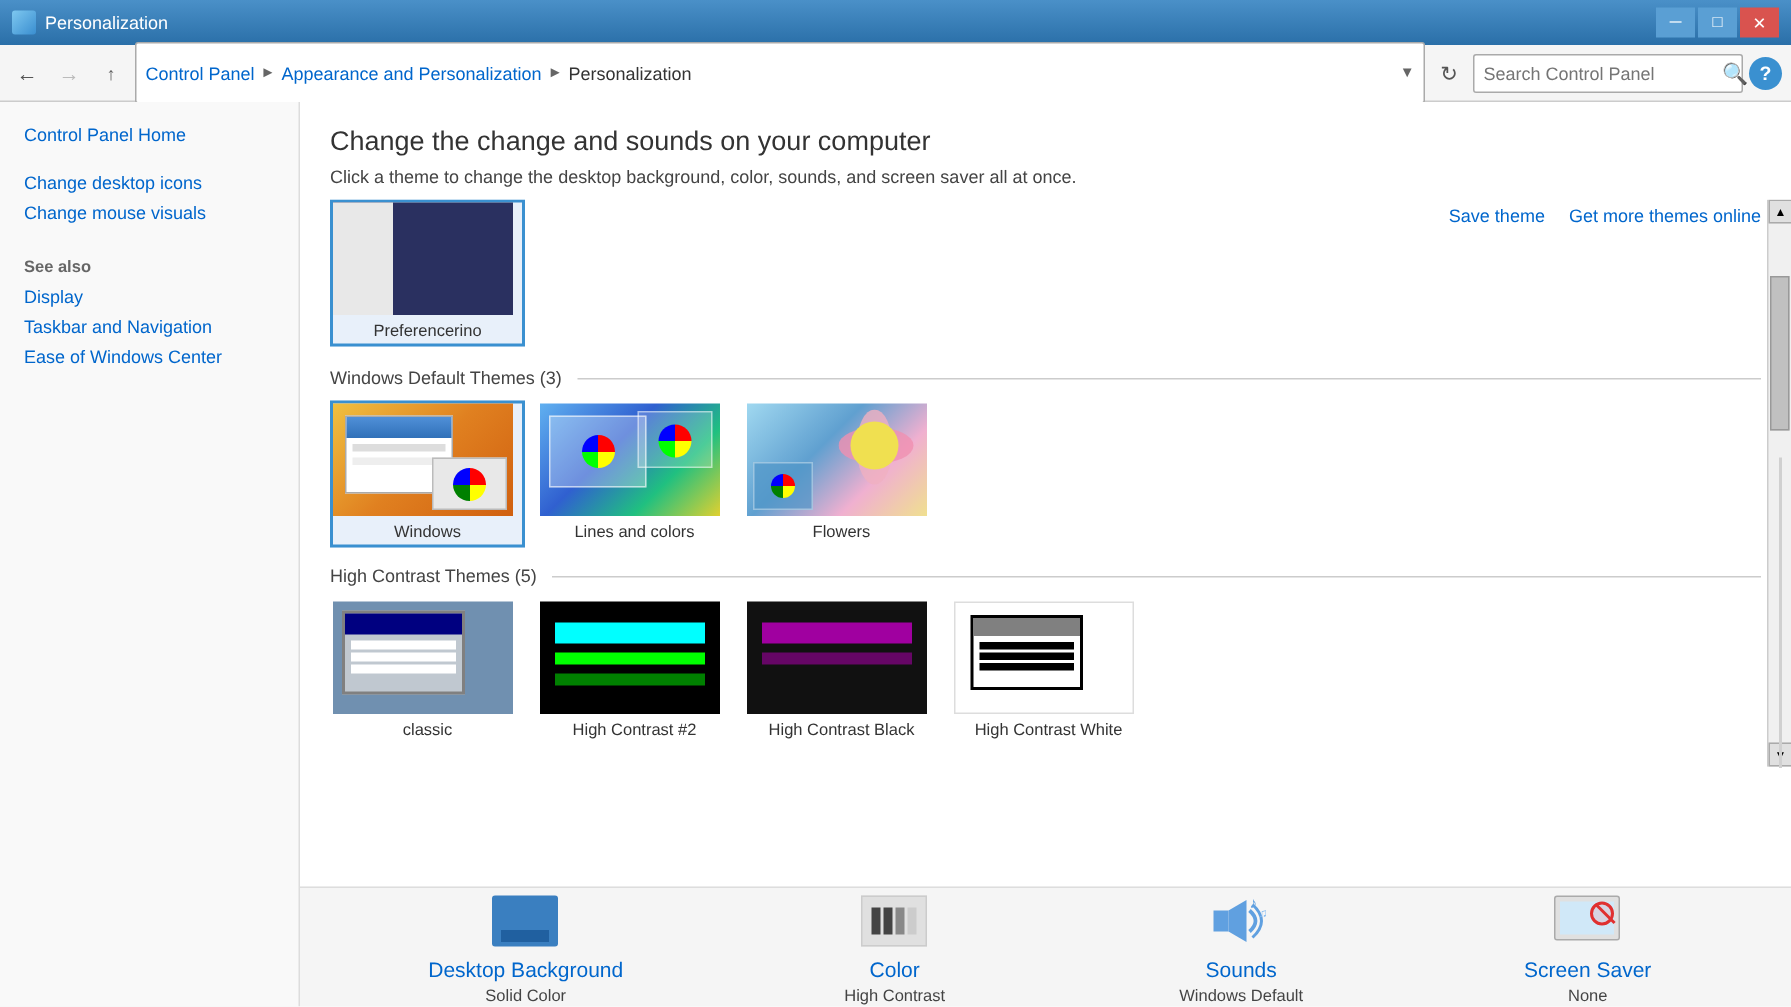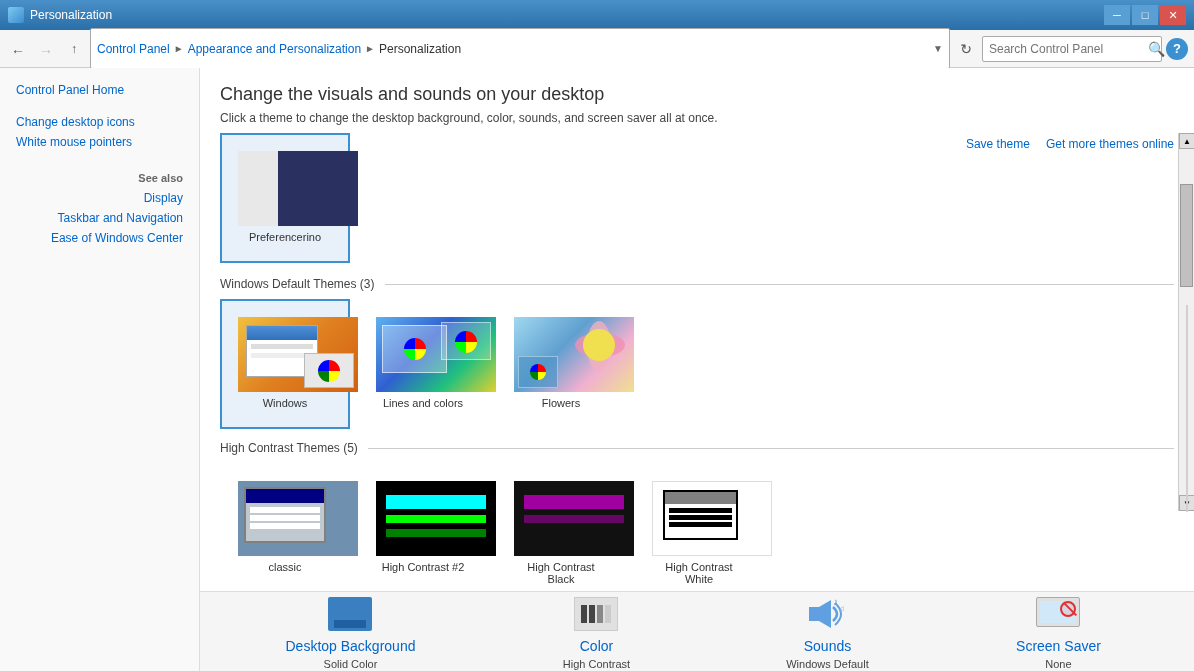--- a/index.html
+++ b/index.html
@@ -63,21 +63,21 @@
 
     
     .main-layout { display: flex; height: calc(671px - 68px); }
 
     
     .sidebar {
       width: 200px; background: #f9f9f9; border-right: 1px solid #ddd;
       padding: 12px 0; display: flex; flex-direction: column;
     }
     .sidebar-link { color: #0066cc; font-size: 12px; padding: 3px 16px; cursor: pointer; text-decoration: none; display: block; }
-    .sidebar-section { margin-top: 16px; text-align: right; }
+    .sidebar-section { margin-top: 16px; }
     .sidebar-section-title { font-size: 11px; color: #666; padding: 4px 16px; font-weight: bold; }
 
     
     .content-area {
       flex: 1; background: #ffffff; display: flex; flex-direction: column;
     }
 
     
     .content-header { padding: 16px 20px 8px; }
     .page-title { font-size: 18px; color: #333; font-weight: normal; margin-bottom: 6px; }
@@ -88,21 +88,21 @@
     .theme-name { font-size: 11px; color: #333; margin-top: 3px; padding: 2px; }
     .theme-action-link { color: #0066cc; font-size: 12px; cursor: pointer; text-decoration: none; }
 
     .section-divider { display: flex; align-items: center; margin: 8px 0; }
     .section-label { font-size: 12px; color: #444; margin-right: 10px; white-space: nowrap; }
     .section-line { flex: 1; height: 1px; background: #ccc; }
 
     .themes-grid { display: flex; gap: 8px; flex-wrap: wrap; margin-bottom: 12px; }
 
     .theme-item {
-      width: 130px; cursor: pointer; text-align: center; padding: 16px; border: 2px solid transparent;
+      width: 130px; cursor: pointer; text-align: center; padding: 0; border: 2px solid transparent;
     }
     .theme-item.selected { border-color: #3a90d0; background: #e8f0fa; }
 
     
     .bottom-toolbar {
       background: #f5f5f5; border-top: 1px solid #ddd;
       height: 80px; display: flex; align-items: center; justify-content: space-around;
       padding: 0 20px;
     }
     .toolbar-item { display: flex; flex-direction: column; align-items: center; gap: 4px; cursor: pointer; min-width: 100px; }
@@ -171,33 +171,33 @@
   </div>
   <button class="help-btn" style="position:relative; right: auto; top: auto;">?</button>
 </div>
 
 <div class="main-layout">
 
   <div class="sidebar">
     <a class="sidebar-link">Control Panel Home</a>
     <div style="height: 12px;"></div>
     <a class="sidebar-link">Change desktop icons</a>
-    <a class="sidebar-link">White mouse pointers</a>
+    <a class="sidebar-link">Change mouse visuals</a>
 
     <div class="sidebar-section">
       <div class="sidebar-section-title">See also</div>
       <a class="sidebar-link">Display</a>
       <a class="sidebar-link">Taskbar and Navigation</a>
       <a class="sidebar-link">Ease of Windows Center</a>
     </div>
   </div>
 
   <div class="content-area">
     <div class="content-header">
-      <div class="page-title">Change the visuals and sounds on your desktop</div>
+      <div class="page-title">Change the change and sounds on your computer</div>
       <div class="page-subtitle">Click a theme to change the desktop background, color, sounds, and screen saver all at once.</div>
     </div>
 
     <div class="themes-area">
       <div class="themes-scroll-wrapper">
 
         <div style="position:absolute; right:0; top:0; bottom:80px; width:16px; background:#f0f0f0; border-left:1px solid #ccc; z-index:10; display:flex; flex-direction:column;">
           <div style="width:16px; height:16px; background:#e0e0e0; border:1px solid #aaa; cursor:pointer; display:flex; align-items:center; justify-content:center; font-size:8px;">▲</div>
           <div style="flex:1; position:relative;">
             <div style="position:absolute; top:10%; left:1px; right:1px; height:30%; background:#c0c0c0; border:1px solid #999;"></div>

